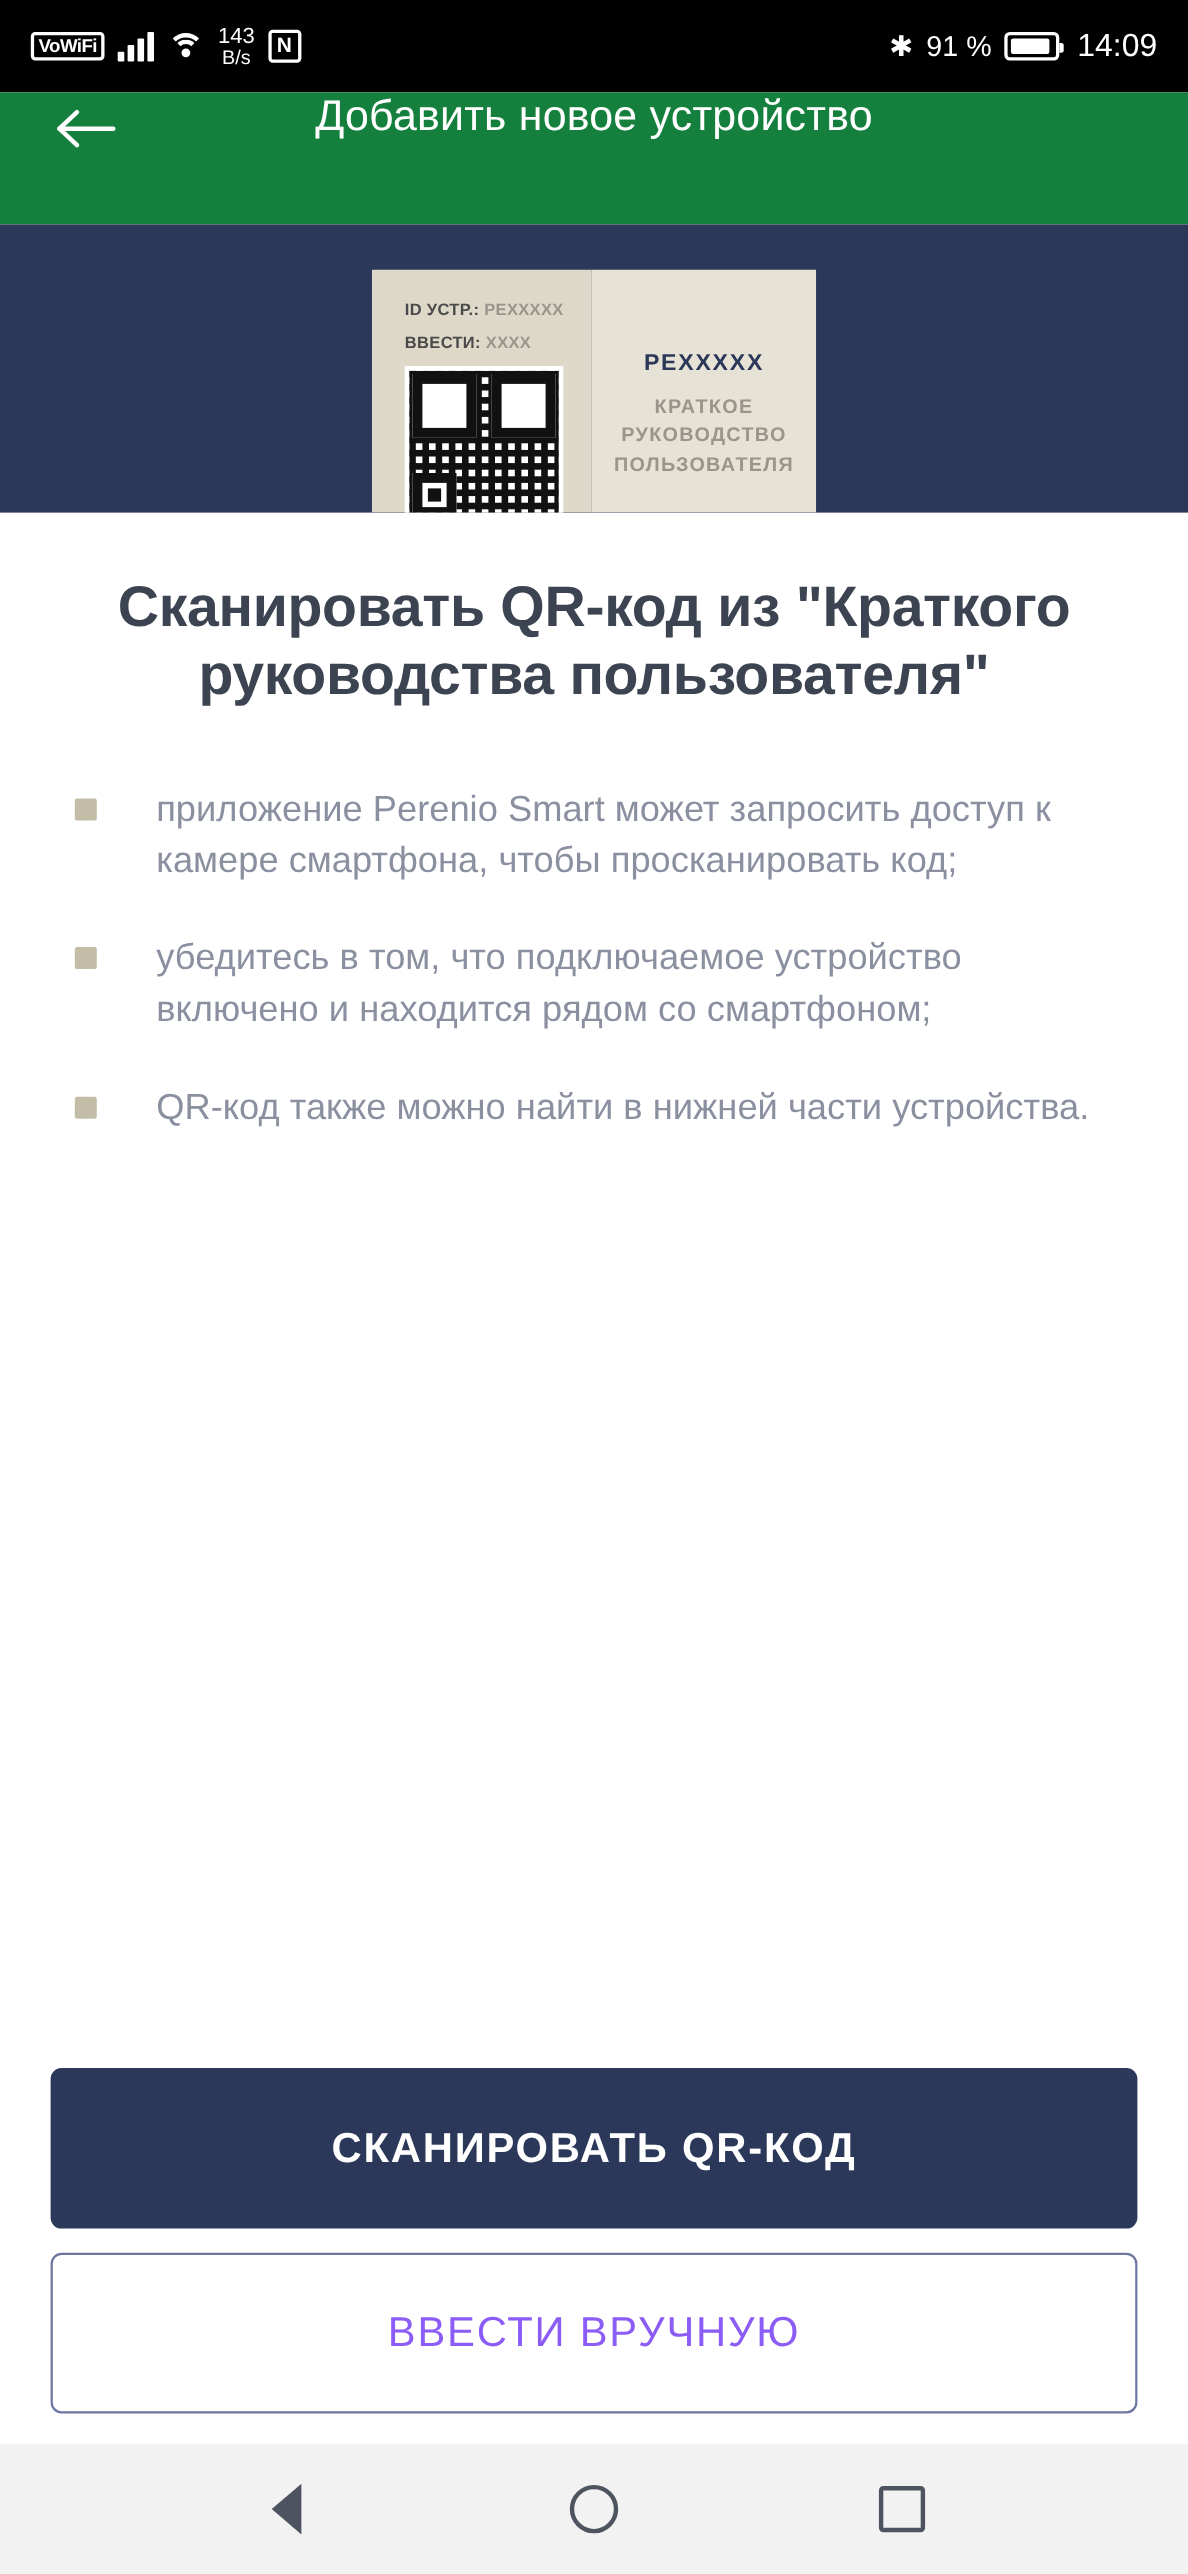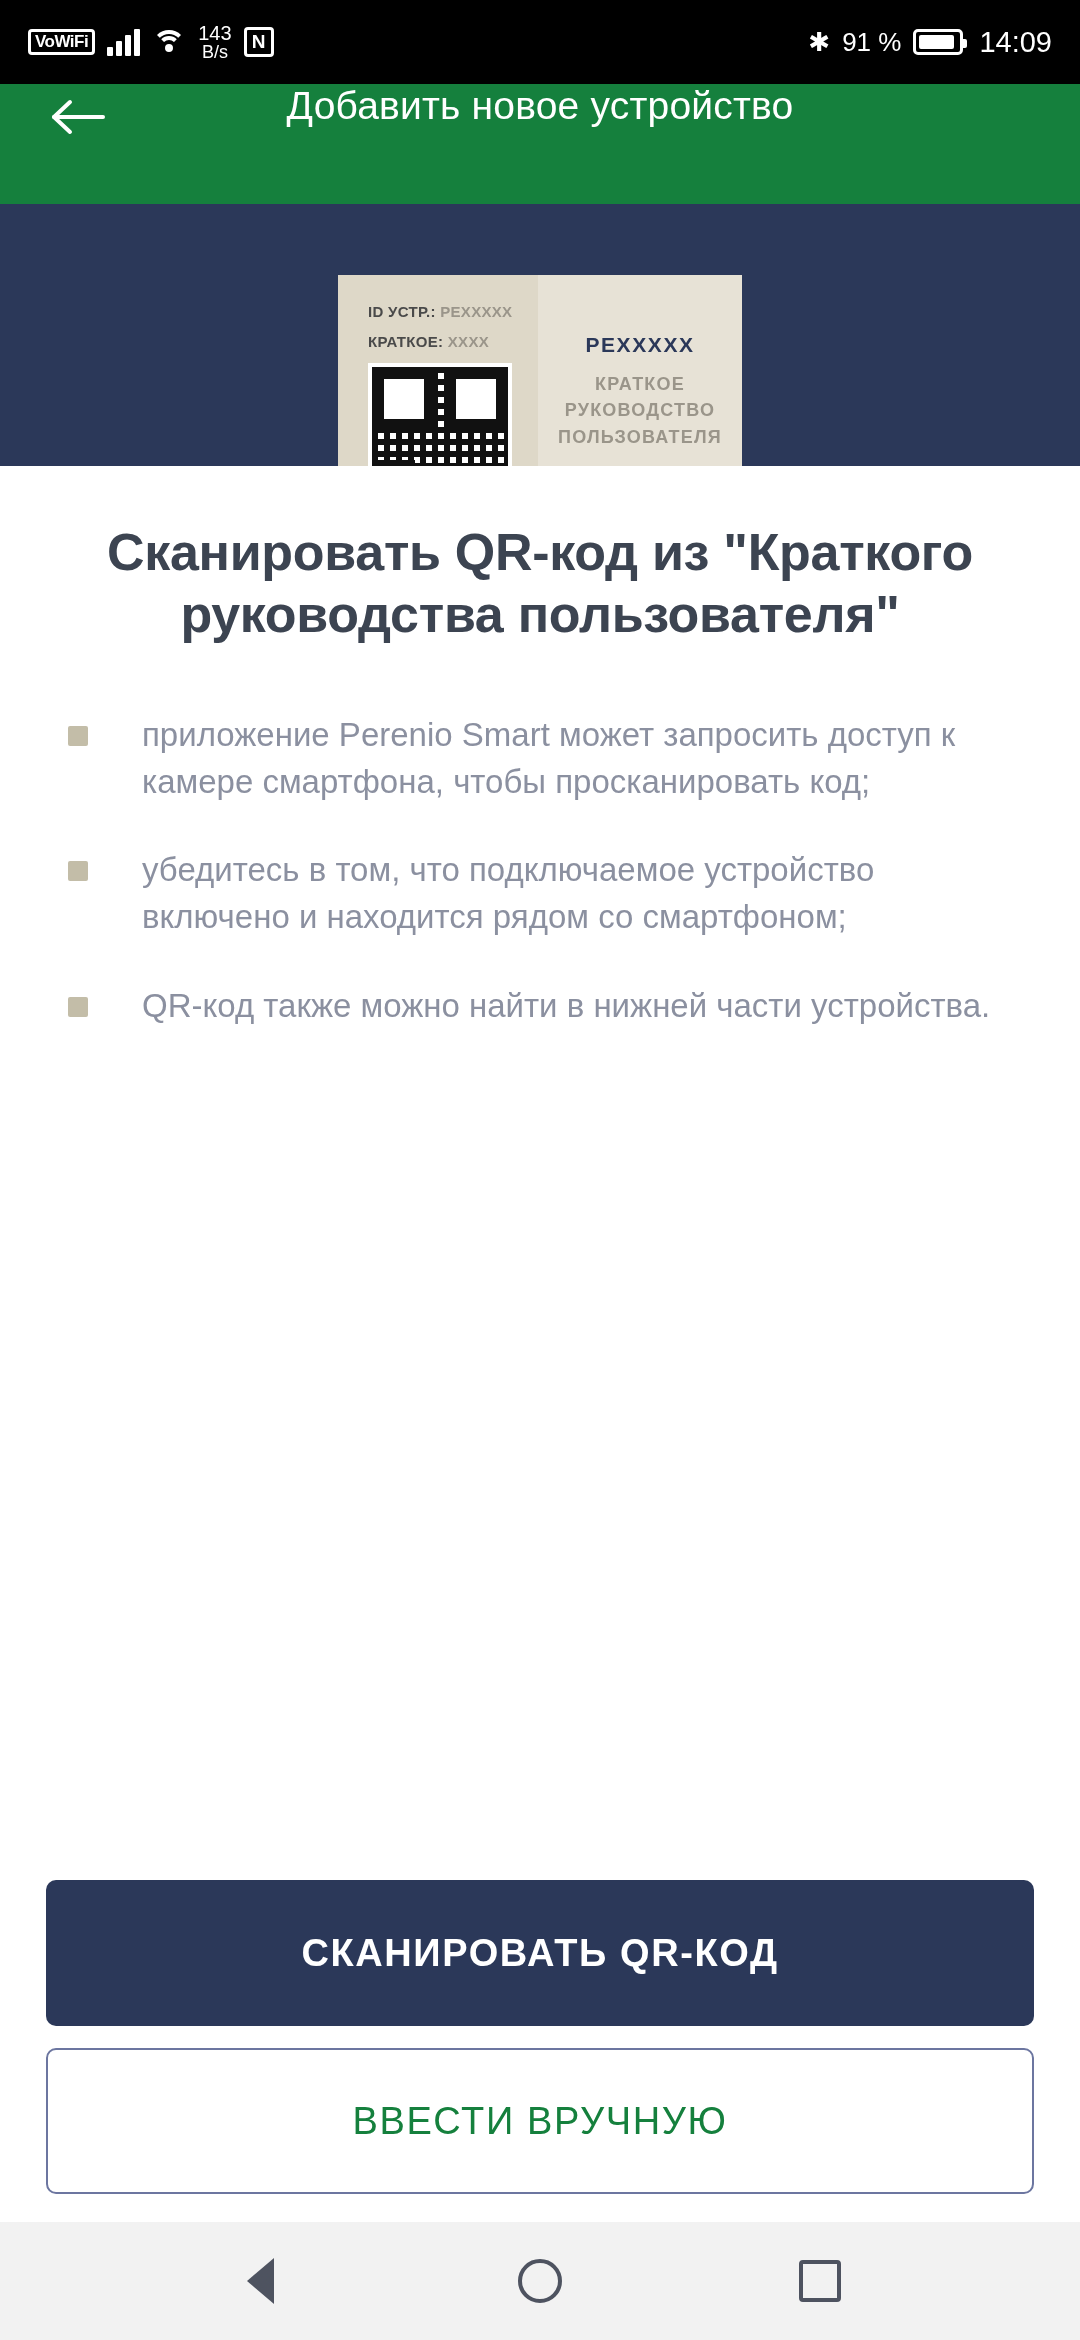--- a/index.html
+++ b/index.html
@@ -124,21 +124,21 @@
   .hero {
     background: #2b3859;
     height: 262px;
     display: flex;
     align-items: flex-end;
     justify-content: center;
     flex: 0 0 auto;
   }
   .booklet {
     width: 404px;
-    height: 191px;
+    height: 221px;
     display: flex;
     position: relative;
     overflow: hidden;
   }
   .booklet-left {
     width: 200px;
     background: #ded8c8;
     padding: 28px 0 0 30px;
   }
   .booklet-right {
@@ -245,21 +245,21 @@
     display: flex; align-items: center; justify-content: center;
     cursor: pointer;
     margin-top: 12px;
   }
   .btn-secondary {
     height: 146px;
     margin-top: 22px;
     background: #ffffff;
     border: 2px solid #6c76a0;
     border-radius: 10px;
-    color: #15803d;
+    color: #8b5cf6;
     font-size: 38px;
     letter-spacing: 1.6px;
     display: flex; align-items: center; justify-content: center;
     cursor: pointer;
   }
 
   
   .navbar {
     height: 118px;
     background: #f2f2f2;
@@ -333,21 +333,21 @@
   </div>
 
   <div class="hero">
     <div class="booklet">
       <div class="booklet-left">
         <div class="bk-line">
           <span>ID УСТР.:</span>
           <span class="val">PEXXXXX</span>
         </div>
         <div class="bk-line">
-          <span>КРАТКОЕ:</span>
+          <span>ВВЕСТИ:</span>
           <span class="val">XXXX</span>
         </div>
         <div class="qr">
             <i></i>
           </div>
       </div>
       <div class="booklet-right">
         <div class="brand-name">PEXXXXX</div>
         <div class="brand-sub">КРАТКОЕ</div>
         <div class="brand-sub">РУКОВОДСТВО</div>

